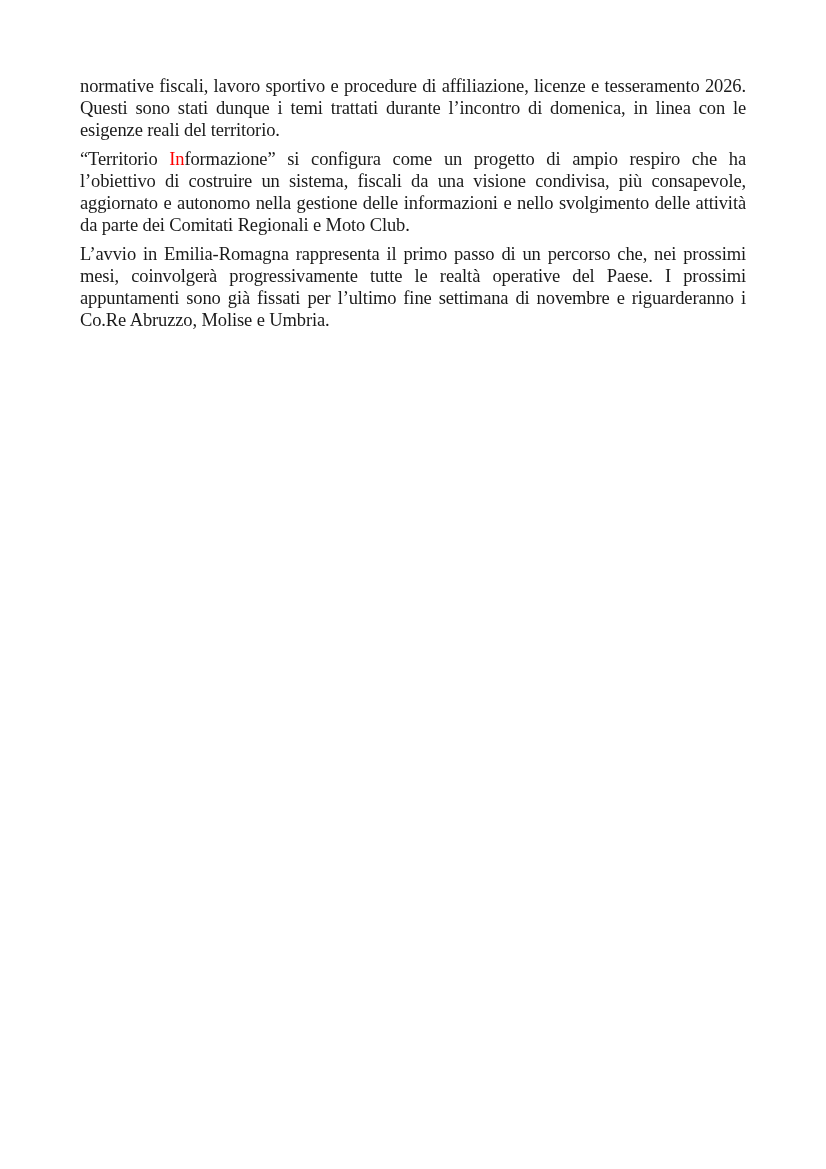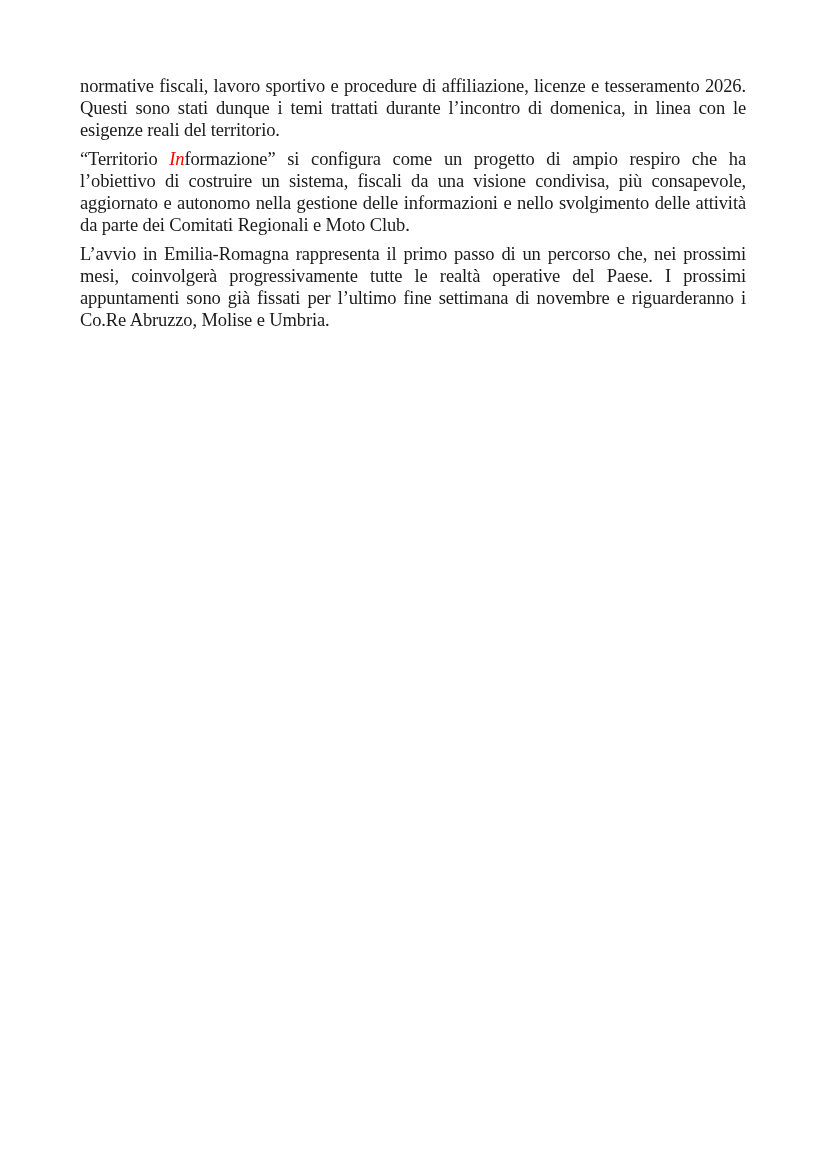--- a/index.html
+++ b/index.html
@@ -24,21 +24,20 @@
     font-family: "Liberation Serif", "DejaVu Serif", serif;
     font-size: 18.5px;
     line-height: 22px;
     letter-spacing: -0.12px;
     color: #1a1a1a;
     text-align: justify;
     text-justify: inter-word;
   }
   .red-text {
     color: #fe0000;
-    font-style: italic;
   }
 </style>
 </head>
 <body>
 
 <div class="doc-page">
   <p>normative fiscali, lavoro sportivo e procedure di affiliazione, licenze e tesseramento 2026. Questi sono stati dunque i temi trattati durante l’incontro di domenica, in linea con le esigenze reali del territorio.</p>
   <p><span>“Territorio </span><span class="red-text">In</span><span>formazione” si configura come un progetto di ampio respiro che ha l’obiettivo di costruire un sistema, fiscali da una visione condivisa, più consapevole, aggiornato e autonomo nella gestione delle informazioni e nello svolgimento delle attività da parte dei Comitati Regionali e Moto Club.</span></p>
   <p>L’avvio in Emilia-Romagna rappresenta il primo passo di un percorso che, nei prossimi mesi, coinvolgerà progressivamente tutte le realtà operative del Paese. I prossimi appuntamenti sono già fissati per l’ultimo fine settimana di novembre e riguarderanno i Co.Re Abruzzo, Molise e Umbria.</p>
 </div>

